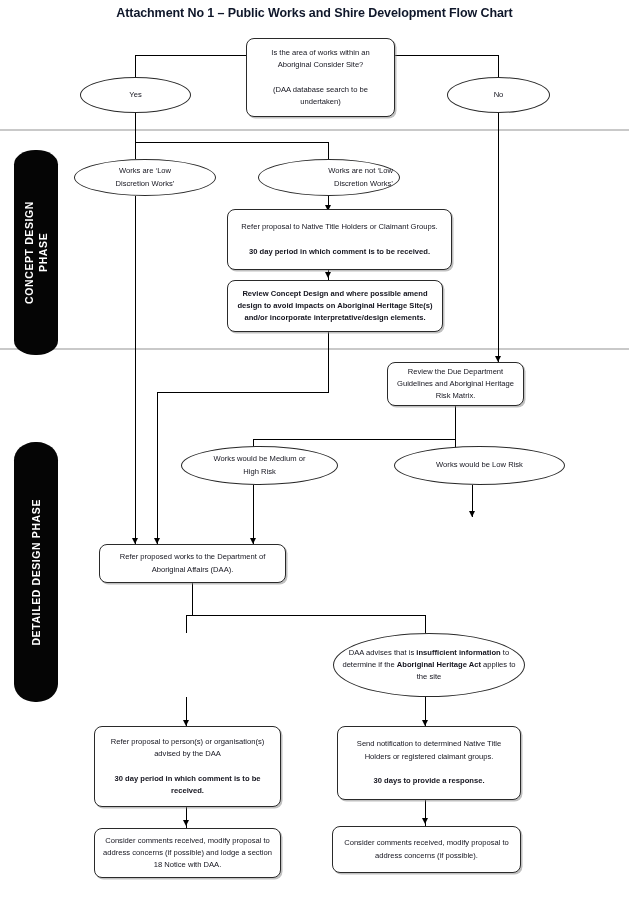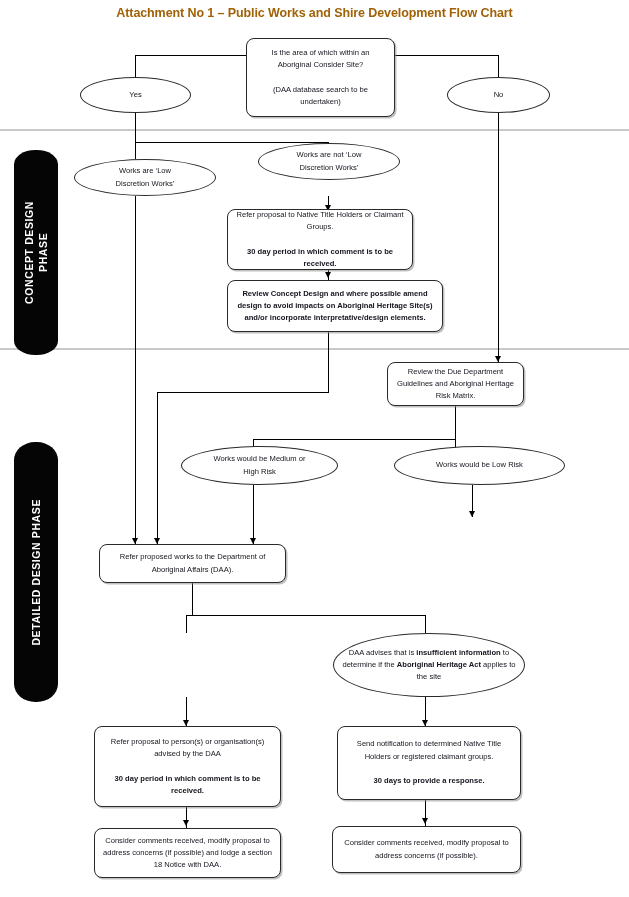--- a/index.html
+++ b/index.html
@@ -22,21 +22,21 @@
   
   #chart-title {
     position: absolute;
     left: 0;
     top: 6px;
     width: 629px;
     text-align: center;
     font-size: 12.5px;
     font-weight: bold;
     letter-spacing: -0.1px;
-    color: #a16207;
+    color: #0f172a;
   }
 
   
   .divider {
     position: absolute;
     left: 0;
     width: 629px;
     height: 2px;
     background: #c9c9c9;
   }
@@ -173,42 +173,42 @@
   <div class="conn v" style="left:425px; top:697px; height:29px;"></div>
   <div class="arrow" style="left:421.5px; top:720px;"></div>
 
   <div class="conn v" style="left:186px; top:807px; height:21px;"></div>
   <div class="arrow" style="left:182.5px; top:820px;"></div>
 
   <div class="conn v" style="left:425px; top:800px; height:26px;"></div>
   <div class="arrow" style="left:421.5px; top:818px;"></div>
 
   <div class="node box" style="left:246px; top:38px; width:149px; height:79px;">
-    <span class="txt"><span>Is the area of which within an</span><br><span>Aboriginal Consider Site?</span><br><br><span>(DAA database search to be</span><br><span>undertaken)</span></span>
+    <span class="txt"><span>Is the area of works within an</span><br><span>Aboriginal Consider Site?</span><br><br><span>(DAA database search to be</span><br><span>undertaken)</span></span>
   </div>
 
   <div class="node oval" style="left:80px; top:77px; width:111px; height:36px;">
     <span class="txt">Yes</span>
   </div>
 
   <div class="node oval" style="left:447px; top:77px; width:103px; height:36px;">
     <span class="txt">No</span>
   </div>
 
   <div class="node oval" style="left:74px; top:159px; width:142px; height:37px;">
     <span class="txt">Works are ‘Low
 Discretion Works’</span>
   </div>
 
-  <div class="node oval" style="left:258px; top:143px; width:142px; height:37px;">
+  <div class="node oval" style="left:258px; top:159px; width:142px; height:37px;text-align:right;">
     <span class="txt">Works are not ‘Low
 Discretion Works’</span>
   </div>
 
-  <div class="node box" style="left:227px; top:209px; width:186px; height:61px;">
+  <div class="node box" style="left:227px; top:209px; width:225px; height:61px;">
     <span class="txt"><span>Refer proposal to Native Title Holders or Claimant Groups.</span><br><br><b>30 day period in which comment is to be received.</b></span>
   </div>
 
   <div class="node box" style="left:227px; top:280px; width:216px; height:52px;font-weight:bold;">
     <span class="txt">Review Concept Design and where possible amend design to avoid impacts on Aboriginal Heritage Site(s) and/or incorporate interpretative/design elements.</span>
   </div>
 
   <div class="node box" style="left:387px; top:362px; width:137px; height:44px;">
     <span class="txt">Review the Due Department Guidelines and Aboriginal Heritage Risk Matrix.</span>
   </div>

